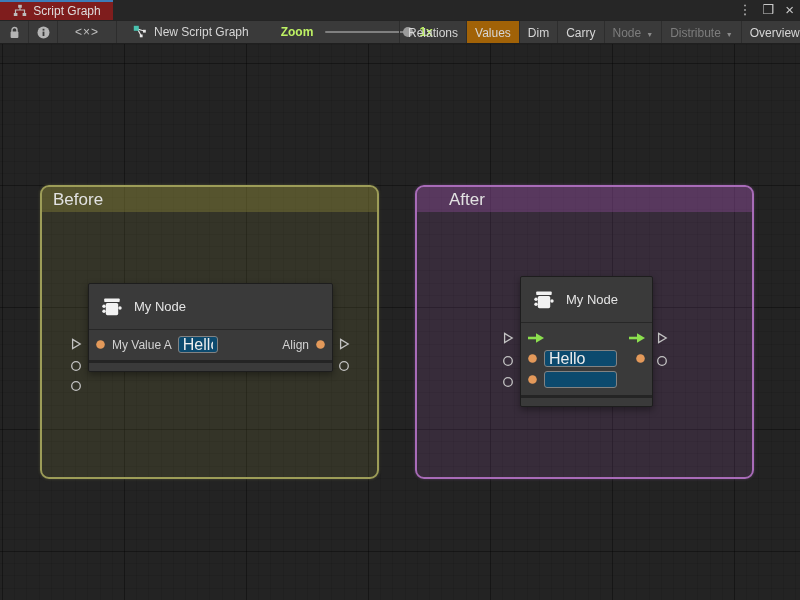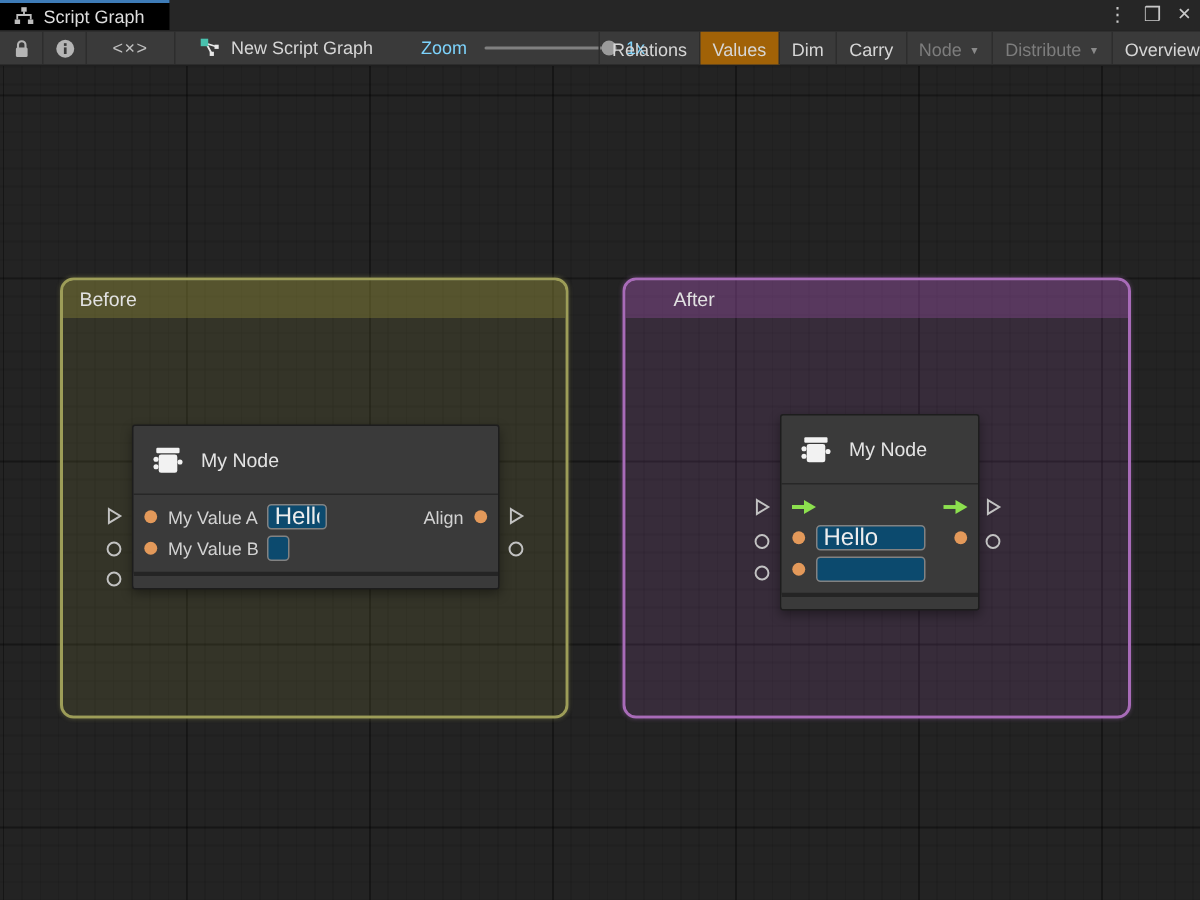--- a/index.html
+++ b/index.html
@@ -1,53 +1,53 @@
 <!DOCTYPE html>
 <html><head>
 <meta charset="utf-8">
 <style>
   * { margin:0; padding:0; box-sizing:border-box; }
   body { font-family:"Liberation Sans", sans-serif; background:#1b1b1b; }
   .window { position:relative; width:800px; height:600px; background:#262626; overflow:hidden; }
 
   
   .tabbar { position:absolute; left:0; top:0; width:800px; height:20px; background:#262626; display:flex; }
-  .tab { position:relative; width:113px; height:20px; background:#000000; display:flex; align-items:center; gap:6px; padding:0 8px 0 9px; }
+  .tab { position:relative; width:113px; height:20px; background:#7f1d1d; display:flex; align-items:center; gap:6px; padding:0 8px 0 9px;justify-content:center; }
   .tab-accent { position:absolute; left:0; top:0; width:100%; height:2px; background:#3e7cb8; }
   .tab-label { font-size:12px; color:#dedede; white-space:nowrap; padding-top:1px; }
   .win-controls { position:absolute; right:6px; top:0; height:20px; display:flex; align-items:center; gap:11px; color:#c8c8c8; }
   .win-controls span { cursor:default; font-size:13px; line-height:20px; }
 
   
   .toolbar { position:absolute; left:0; top:20px; width:800px; height:24px; background:#3a3a3a; border-top:1px solid #242424; border-bottom:1px solid #1f1f1f; display:flex; align-items:stretch; overflow:hidden; }
   .tb-btn { display:flex; align-items:center; justify-content:center; color:#d6d6d6; font-size:12px; padding:0 8px; white-space:nowrap; border-right:1px solid #2d2d2d; }
   .tb-btn.icon-btn { width:29px; padding:0; }
   .tb-btn.code-btn { width:59px; color:#c0c0c0; letter-spacing:1px; }
   .tb-btn.selected { background:#a16207; }
   .tb-btn.disabled { color:#7d7d7d; }
   .tb-caret { font-size:7px; color:#8a8a8a; margin-left:5px; padding-top:2px; }
   .graph-section { display:flex; align-items:center; gap:7px; margin-left:16px; color:#d6d6d6; font-size:12px; }
-  .zoom-section { display:flex; align-items:center; margin-left:32px; color:#7dd3fc; font-size:12px; }
+  .zoom-section { display:flex; align-items:center; margin-left:32px; color:#bef264; font-size:12px;font-weight:bold; }
   .zoom-track { position:relative; width:86px; height:2px; background:#808080; margin-left:12px; border-radius:1px; }
   .zoom-handle { position:absolute; right:-2px; top:-4px; width:10px; height:10px; border-radius:50%; background:#9b9b9b; }
   .zoom-value { margin-left:8px; }
   .right-buttons { position:absolute; left:399px; top:0; height:24px; display:flex; align-items:stretch; border-left:1px solid #2d2d2d; }
 
   
   .canvas { position:absolute; left:0; top:44px; width:800px; height:556px; background-color:#232323;
     background-image:
       repeating-linear-gradient(to right, rgba(0,0,0,0.30) 0 1px, transparent 1px 122px),
       repeating-linear-gradient(to bottom, rgba(0,0,0,0.30) 0 1px, transparent 1px 122px),
       repeating-linear-gradient(to right, rgba(0,0,0,0.09) 0 1px, transparent 1px 12.2px),
       repeating-linear-gradient(to bottom, rgba(0,0,0,0.09) 0 1px, transparent 1px 12.2px);
     background-position: 2px 19px, 2px 19px, 2px 19px, 2px 19px; }
 
   
   .group { position:absolute; width:339px; height:294px; border-radius:9px; border:2px solid; overflow:hidden; }
-  .group-header { height:25px; display:flex; align-items:center; padding:0 11px; font-size:13px; color:#e2e2e2; }
+  .group-header { height:25px; display:flex; align-items:center; padding:0 11px; font-size:17px; color:#e2e2e2; }
   .group-body { position:absolute; left:0; top:25px; right:0; bottom:0; }
   .group.before { left:40px; top:141px; border-color:#9d9d58; box-shadow:0 0 3px rgba(160,160,90,0.35); }
   .group.before .group-header { background:rgba(158,152,62,0.42); }
   .group.before .group-body { background:rgba(168,168,80,0.13); }
   .group.after { left:415px; top:141px; border-color:#a86bb8; box-shadow:0 0 3px rgba(170,110,190,0.35); }
   .group.after .group-header { background:rgba(168,88,182,0.40);padding-left:32px; }
   .group.after .group-body { background:rgba(178,98,196,0.14); }
 
   
   .node { position:absolute; background:#3a3a3a; border:1px solid #1d1d1d; border-radius:2px; box-shadow:0 3px 7px rgba(0,0,0,0.38); }
@@ -173,28 +173,20 @@
             <circle cx="5.5" cy="5.5" r="4.3" fill="#e3995a"></circle>
           </svg>
           <span class="plabel">My Value A</span>
           <input class="vfield med" value="Hello" style="">
           <span class="spacer"></span>
           <span class="plabel">Align</span>
           <svg width="11" height="11" viewBox="0 0 11 11">
             <circle cx="5.5" cy="5.5" r="4.3" fill="#e3995a"></circle>
           </svg>
         </div>
-        <div class="prow">
-          <svg width="11" height="11" viewBox="0 0 11 11">
-            <circle cx="5.5" cy="5.5" r="4.3" fill="#e3995a"></circle>
-          </svg>
-          <span class="plabel">My Value B</span>
-          <input class="vfield small" value="" style="">
-          <span class="spacer"></span>
-        </div>
       </div>
       <div class="node-footer"></div>
     </div>
 
     <div class="node" style="left:520px; top:232px; width:133px;">
       <div class="node-header">
         <svg width="22" height="20" viewBox="0 0 22 20">
           <rect x="3.2" y="1.5" width="15.5" height="3.6" rx="0.8" fill="#f2f2f2"></rect>
           <rect x="4.8" y="6" width="12.4" height="12.2" rx="1.6" fill="#f2f2f2"></rect>
           <circle cx="3" cy="9.2" r="1.7" fill="#f2f2f2"></circle>

